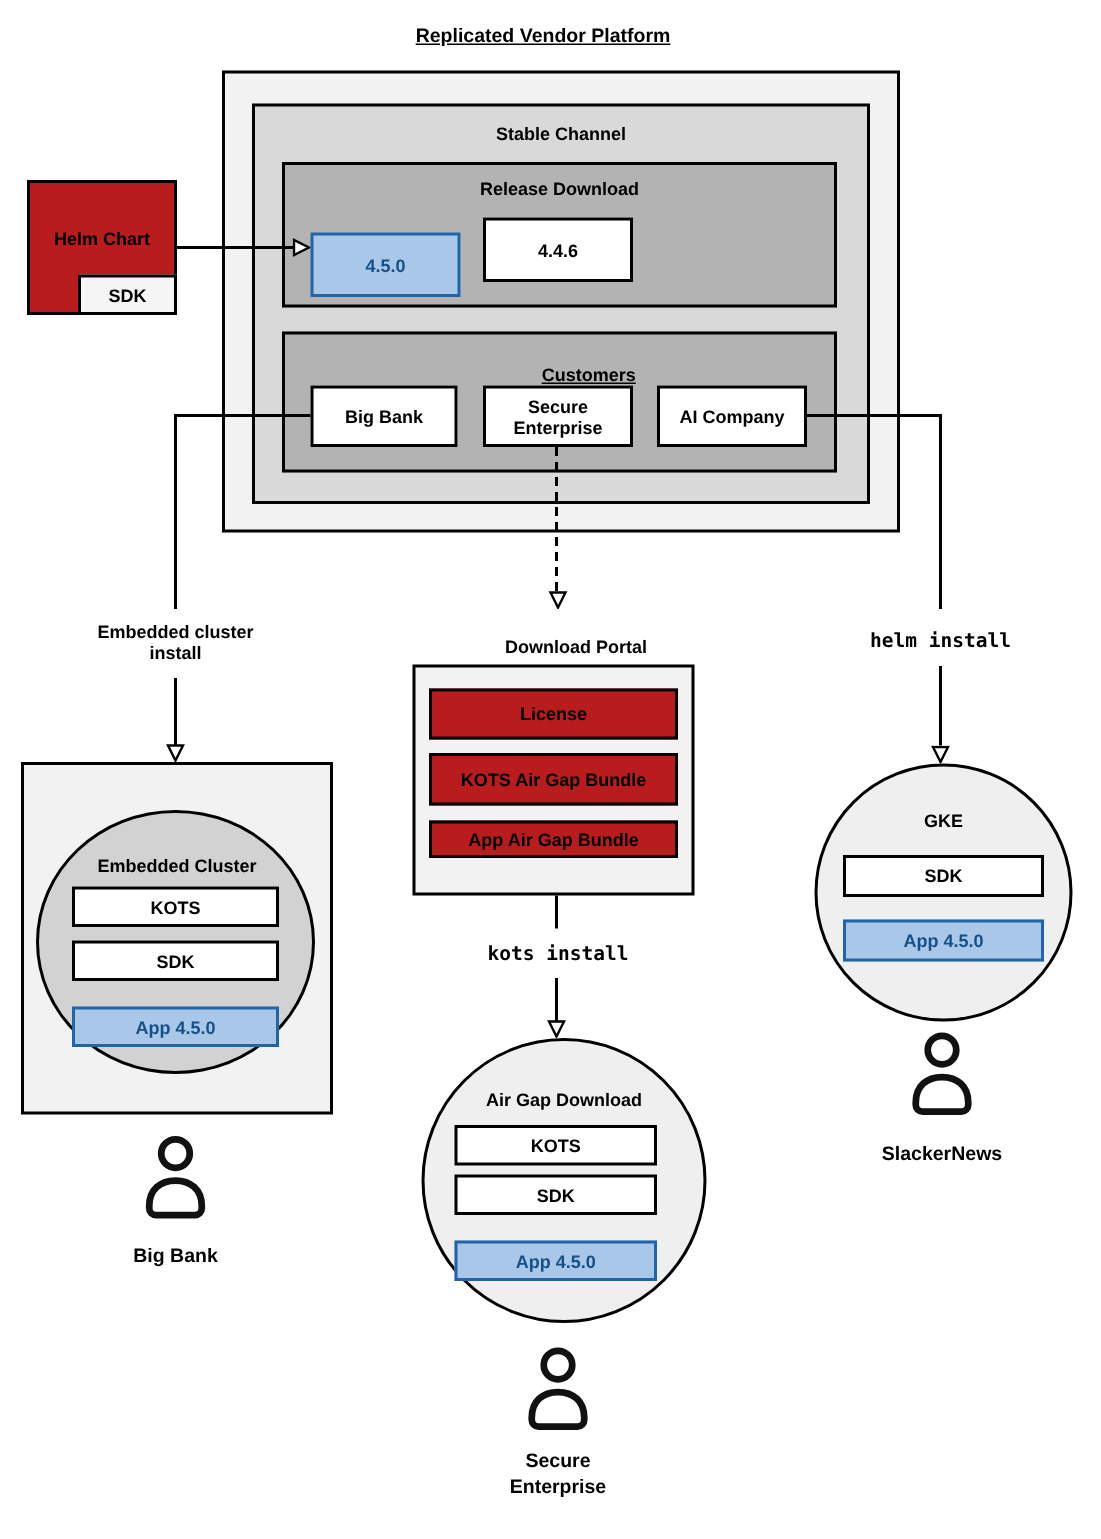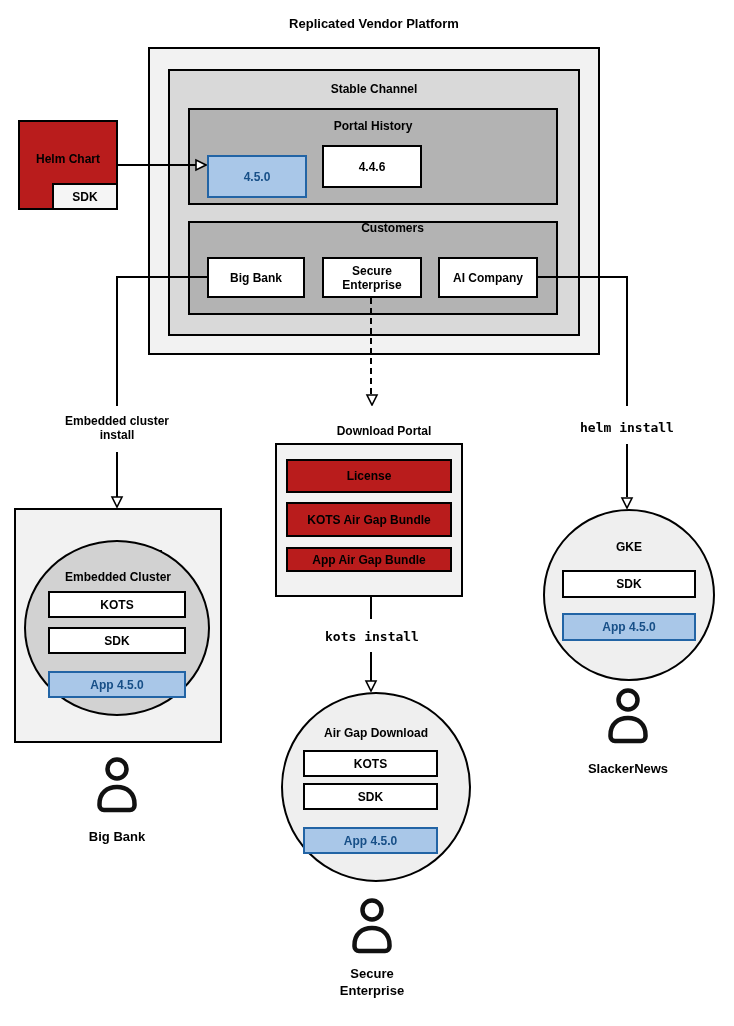--- a/index.html
+++ b/index.html
@@ -22,35 +22,35 @@
   .panel-mid{background:var(--panel-mid,#d9d9d9);}
   .panel-dark{background:var(--panel-dark,#b3b3b3);}
   .panel-item{background:#b91c1c;}
   .person svg{display:block;}
 </style>
 </head>
 <body>
 
 <div id="canvas">
 
-  <div class="abs title" style="left:148px;top:16px;width:452px;font-size:13px;">Replicated Vendor Platform</div>
+  <div class="abs title" style="left:136px;top:16px;width:452px;font-size:13px;text-decoration:underline;">Replicated Vendor Platform</div>
 
   <div class="abs box panel-light" style="left:148px;top:47px;width:452px;height:308px;"></div>
 
   <div class="abs box panel-mid" style="left:168px;top:69px;width:412px;height:267px;"></div>
   <div class="abs title" style="left:168px;top:82px;width:412px;">Stable Channel</div>
 
   <div class="abs box panel-dark" style="left:188px;top:108px;width:370px;height:97px;"></div>
-  <div class="abs title" style="left:188px;top:119px;width:370px;">Portal History</div>
+  <div class="abs title" style="left:188px;top:119px;width:370px;">Release Download</div>
 
   <div class="abs box blue cell lbl" style="left:207px;top:145px;width:100px;height:43px;">4.5.0</div>
   <div class="abs box cell lbl" style="left:322px;top:145px;width:100px;height:43px;">4.4.6</div>
 
   <div class="abs box panel-dark" style="left:188px;top:221px;width:370px;height:94px;"></div>
-  <div class="abs title" style="left:188px;top:221px;width:409px;">Customers</div>
+  <div class="abs title" style="left:188px;top:243px;width:409px;text-decoration:underline;">Customers</div>
 
   <div class="abs box cell lbl" style="left:207px;top:257px;width:98px;height:41px;">Big Bank</div>
   <div class="abs box cell lbl" style="left:322px;top:257px;width:100px;height:41px;">Secure Enterprise</div>
   <div class="abs box cell lbl" style="left:438px;top:257px;width:100px;height:41px;">AI Company</div>
 
   <div class="abs box panel-item" style="left:18px;top:120px;width:100px;height:90px;"></div>
   <div class="abs title" style="left:18px;top:152px;width:100px;">Helm Chart</div>
   <div class="abs box cell lbl" style="left:52px;top:183px;width:66px;height:27px;background:#f5f5f5;">SDK</div>
 
   <div class="abs hline" style="left:118px;top:164px;width:78px;"></div>

